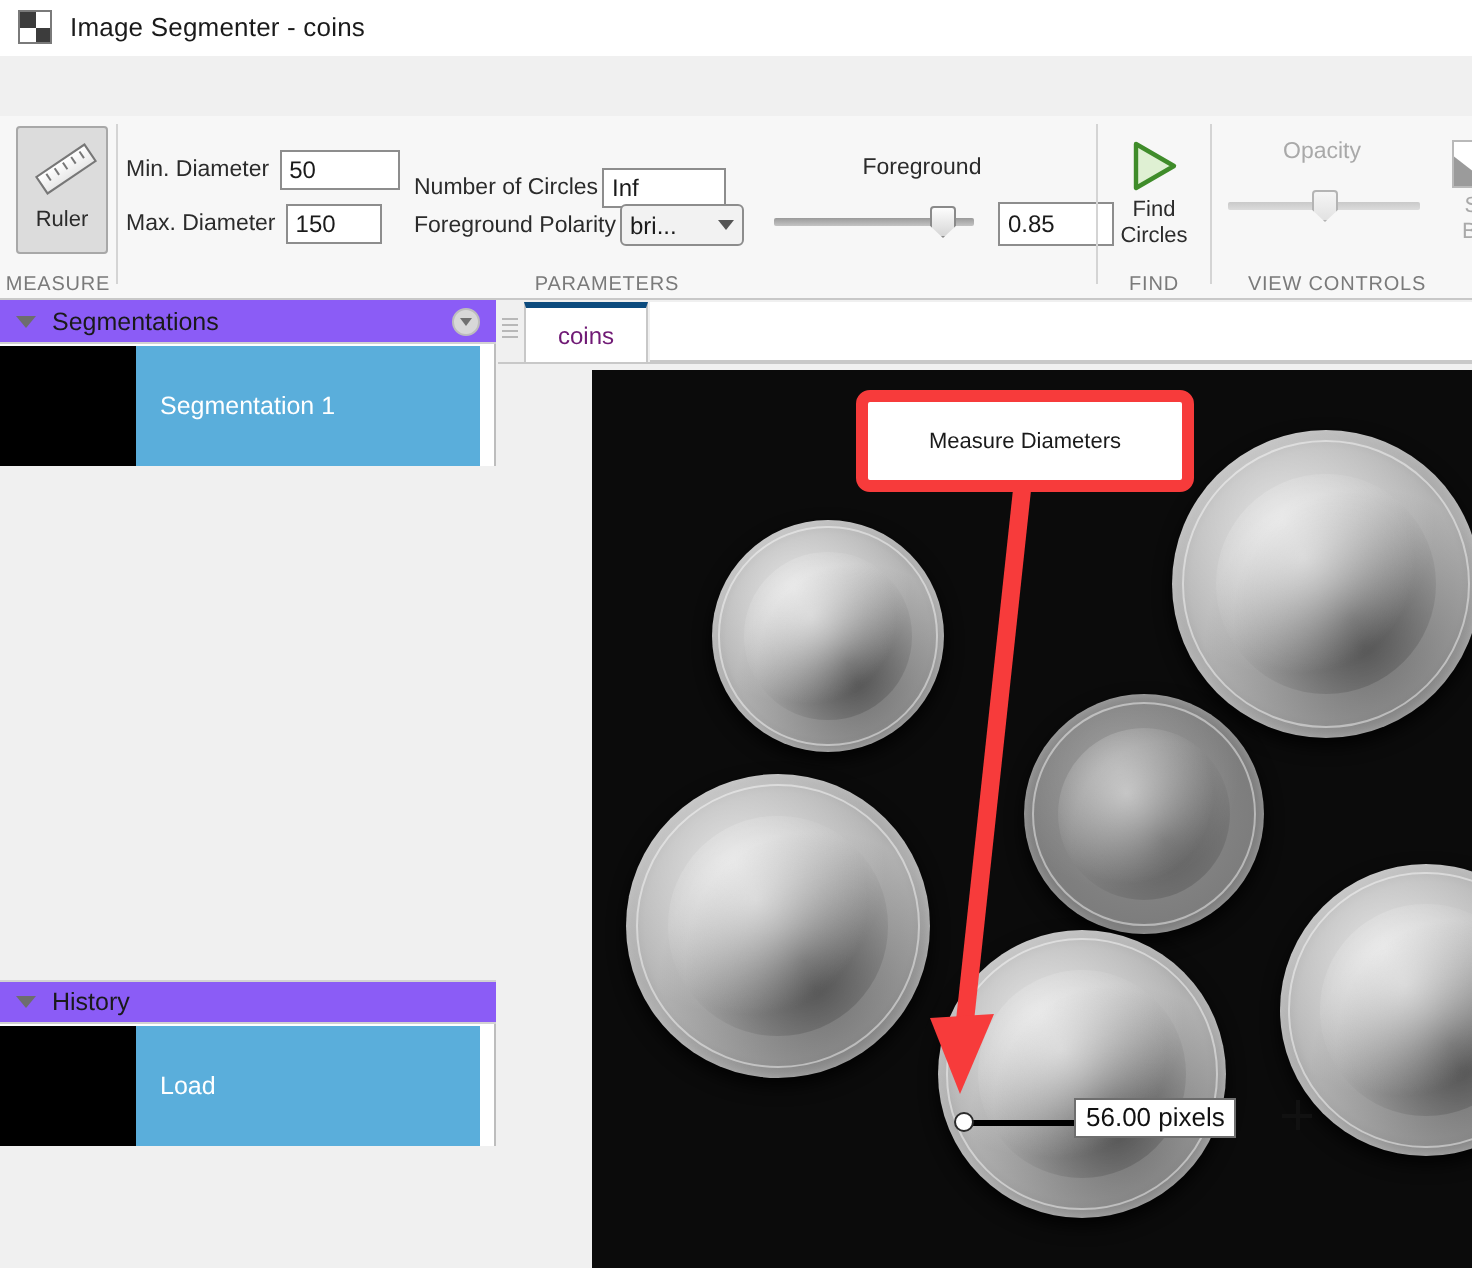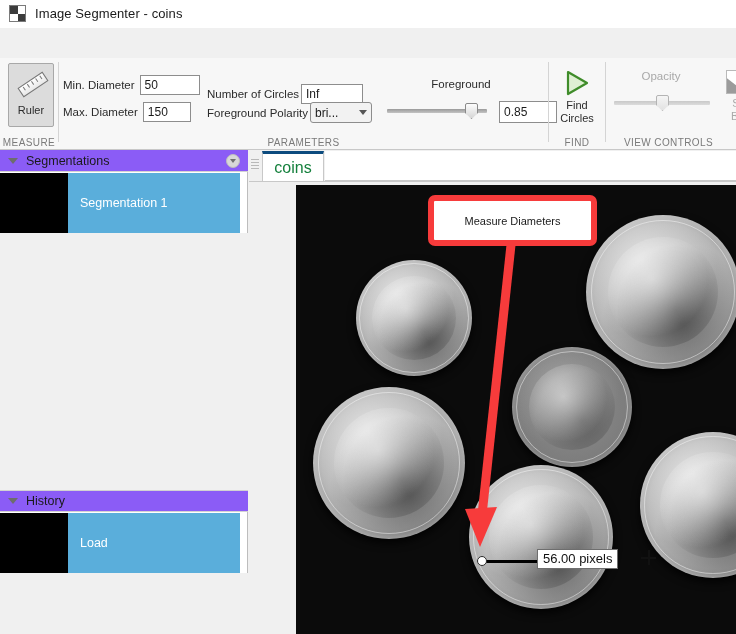--- a/index.html
+++ b/index.html
@@ -266,21 +266,21 @@
     background: repeating-linear-gradient(to bottom, #b8b8b8 0 1px, transparent 1px 3px);
   }
   .doc-tab {
     position: absolute; left: 13px; top: 1px;
     width: 62px; height: 30px;
     background: #ffffff;
     border: 1px solid #c8c8c8;
     border-top: 3px solid #0c4b7e;
     border-bottom: none;
     display: flex; align-items: center; justify-content: center;
-    font-size: 16px; color: #15803d;
+    font-size: 12px; color: #701a75;
   }
   .doc-tabbar-rest {
     position: absolute; left: 76px; top: 1px;
     width: 411px; height: 30px;
     background: #ffffff;
     border-bottom: 1px solid #c8c8c8;
   }
 
   .canvas-wrap {
     position: absolute; left: 0; top: 33px;

